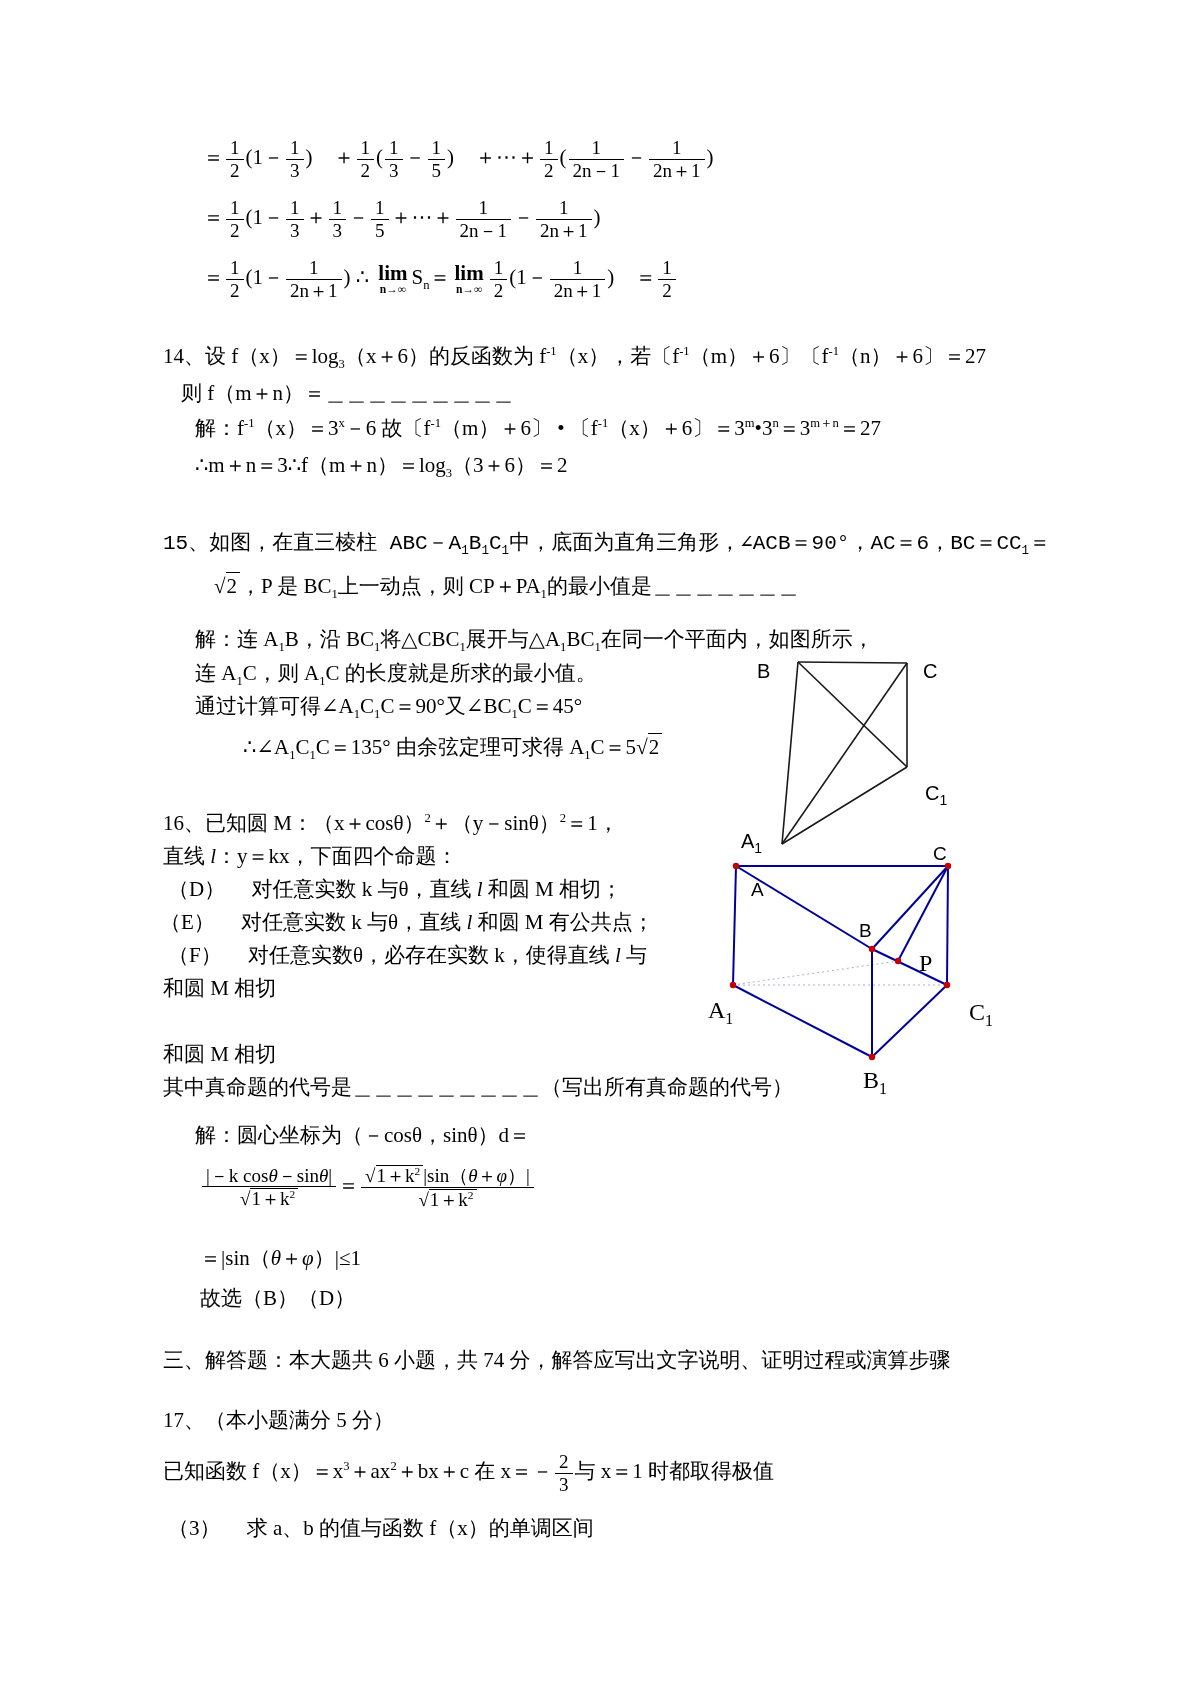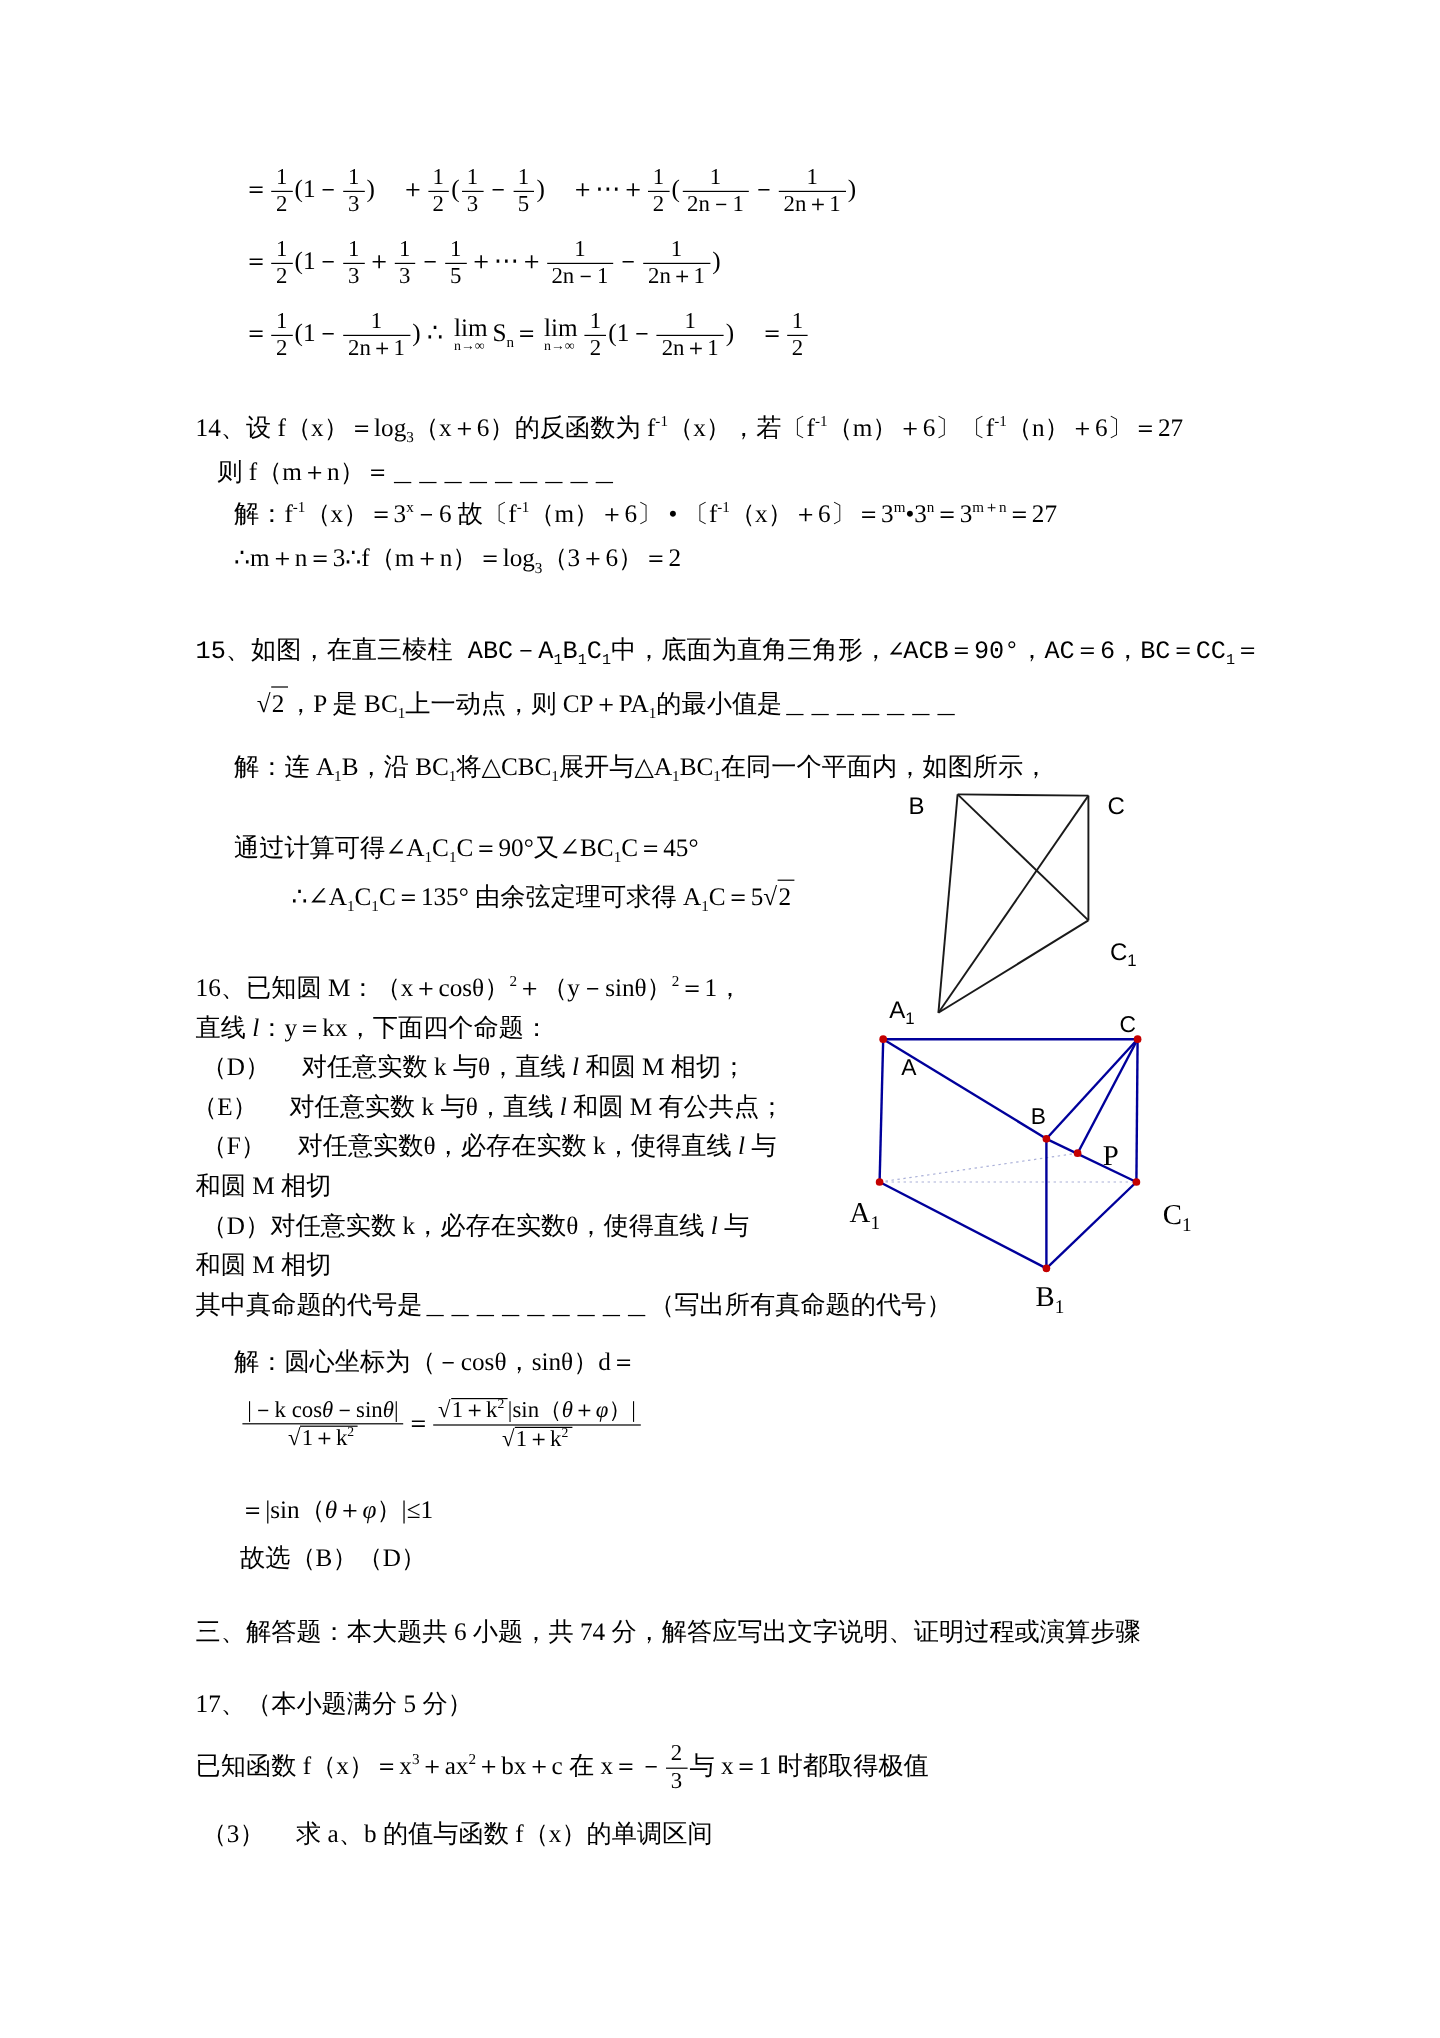--- a/index.html
+++ b/index.html
@@ -8,21 +8,21 @@
   .line{position:absolute;white-space:nowrap;line-height:1.25;}
   
   .frac{display:inline-block;vertical-align:middle;text-align:center;margin:0 2px;font-size:19px;}
   .frac>.num{display:block;padding:0 4px 1px 4px;border-bottom:1.4px solid #000;line-height:1.05;}
   .frac>.den{display:block;padding:1px 4px 0 4px;line-height:1.05;}
   sup{font-size:0.60em;vertical-align:super;line-height:0;}
   sub{font-size:0.60em;vertical-align:sub;line-height:0;}
   .sqrt{display:inline-block;white-space:nowrap;vertical-align:baseline;}
   .sqrt>.rad{display:inline-block;}
   .sqrt>.bar{display:inline-block;border-top:1.4px solid #000;padding:0 3px 0 1px;}
-  .lim{display:inline-block;vertical-align:middle;margin:0 4px;}
+  .lim{display:inline-block;text-align:center;vertical-align:middle;margin:0 4px;font-weight:bold;}
   .lim>.t{display:block;line-height:1;}
   .lim>.u{display:block;font-size:0.55em;line-height:1;}
   .fig-label-sans{font-family:"Liberation Sans","DejaVu Sans",sans-serif;}
   svg{position:absolute;overflow:visible;}
 </style>
 </head>
 <body>
 
 <div class="page">
 
@@ -31,20 +31,21 @@
   <div class="line" style="left:203px;top:258px;">＝<span class="frac"><span class="num">1</span><span class="den">2</span></span>(1－<span class="frac"><span class="num">1</span><span class="den">2n＋1</span></span>) ∴ <span class="lim"><span class="t">lim</span><span class="u">n→∞</span></span>S<sub>n</sub>＝<span class="lim"><span class="t">lim</span><span class="u">n→∞</span></span><span class="frac"><span class="num">1</span><span class="den">2</span></span>(1－<span class="frac"><span class="num">1</span><span class="den">2n＋1</span></span>)　＝<span class="frac"><span class="num">1</span><span class="den">2</span></span></div>
 
   <div class="line" style="left:163px;top:343px;">14、设 f（x）＝log<sub>3</sub>（x＋6）的反函数为 f<sup>-1</sup>（x），若〔f<sup>-1</sup>（m）＋6〕〔f<sup>-1</sup>（n）＋6〕＝27</div>
   <div class="line" style="left:163px;top:380px;margin-left:18px;">则 f（m＋n）＝＿＿＿＿＿＿＿＿＿</div>
   <div class="line" style="left:195px;top:415px;">解：f<sup>-1</sup>（x）＝3<sup>x</sup>－6 故〔f<sup>-1</sup>（m）＋6〕 • 〔f<sup>-1</sup>（x）＋6〕＝3<sup>m</sup>•3<sup>n</sup>＝3<sup>m＋n</sup>＝27</div>
   <div class="line" style="left:195px;top:452px;">∴m＋n＝3∴f（m＋n）＝log<sub>3</sub>（3＋6）＝2</div>
 
   <div class="line" style="left:163px;top:531px;font-family:Liberation Mono, monospace;">15、如图，在直三棱柱 ABC－A<sub>1</sub>B<sub>1</sub>C<sub>1</sub>中，底面为直角三角形，∠ACB＝90°，AC＝6，BC＝CC<sub>1</sub>＝</div>
   <div class="line" style="left:166px;top:572px;margin-left:48px;"><span class="sqrt"><span class="rad">√</span><span class="bar">2</span></span>，P 是 BC<sub>1</sub>上一动点，则 CP＋PA<sub>1</sub>的最小值是＿＿＿＿＿＿＿</div>
   <div class="line" style="left:195px;top:626px;">解：连 A<sub>1</sub>B，沿 BC<sub>1</sub>将△CBC<sub>1</sub>展开与△A<sub>1</sub>BC<sub>1</sub>在同一个平面内，如图所示，</div>
+  <div class="line" style="left:195px;top:660px;">连 A<sub>1</sub>C，则 A<sub>1</sub>C 的长度就是所求的最小值。</div>
   <div class="line" style="left:195px;top:693px;">通过计算可得∠A<sub>1</sub>C<sub>1</sub>C＝90°又∠BC<sub>1</sub>C＝45°</div>
   <div class="line" style="left:195px;top:733px;margin-left:48px;">∴∠A<sub>1</sub>C<sub>1</sub>C＝135° 由余弦定理可求得 A<sub>1</sub>C＝5<span class="sqrt"><span class="rad">√</span><span class="bar">2</span></span></div>
 
   <svg style="left:735px;top:650px;" width="220" height="210" viewBox="0 0 220 210">
     <g fill="none" stroke-width="1.6" stroke="#1a1a1a">
       <line x1="63" y1="12" x2="172" y2="13"></line>
       <line x1="172" y1="13" x2="172" y2="117"></line>
       <line x1="63" y1="12" x2="172" y2="117"></line>
       <line x1="63" y1="12" x2="47" y2="194"></line>
       <line x1="172" y1="13" x2="47" y2="194"></line>
@@ -57,21 +58,20 @@
       <text x="6" y="198"><tspan>A</tspan><tspan dy="5" font-size="14">1</tspan></text>
     </g>
   </svg>
 
   <div class="line" style="left:163px;top:810px;">16、已知圆 M：（x＋cosθ）<sup>2</sup>＋（y－sinθ）<sup>2</sup>＝1，</div>
   <div class="line" style="left:163px;top:843px;">直线 <i>l</i>：y＝kx，下面四个命题：</div>
   <div class="line" style="left:168px;top:876px;">（D）　 对任意实数 k 与θ，直线 <i>l</i> 和圆 M 相切；</div>
   <div class="line" style="left:160px;top:909px;">（E）　 对任意实数 k 与θ，直线 <i>l</i> 和圆 M 有公共点；</div>
   <div class="line" style="left:168px;top:942px;">（F）　 对任意实数θ，必存在实数 k，使得直线 <i>l</i> 与</div>
   <div class="line" style="left:163px;top:975px;">和圆 M 相切</div>
-  <div class="line" style="left:168px;top:1008px;">（D）对任意实数 k，必存在实数θ，使得直线 <i>l</i> 与</div>
   <div class="line" style="left:163px;top:1041px;">和圆 M 相切</div>
   <div class="line" style="left:163px;top:1074px;">其中真命题的代号是＿＿＿＿＿＿＿＿＿（写出所有真命题的代号）</div>
 
   <svg style="left:695px;top:840px;" width="320" height="260" viewBox="0 0 320 260">
     <g fill="none" stroke-width="1" stroke-dasharray="2,3" stroke="#aab0d8">
       <line x1="38" y1="145" x2="252" y2="145"></line>
       <line x1="38" y1="145" x2="203" y2="121"></line>
     </g>
     <g fill="none" stroke-width="2" stroke="#00009b">
       <line x1="41" y1="26" x2="253" y2="26"></line>

